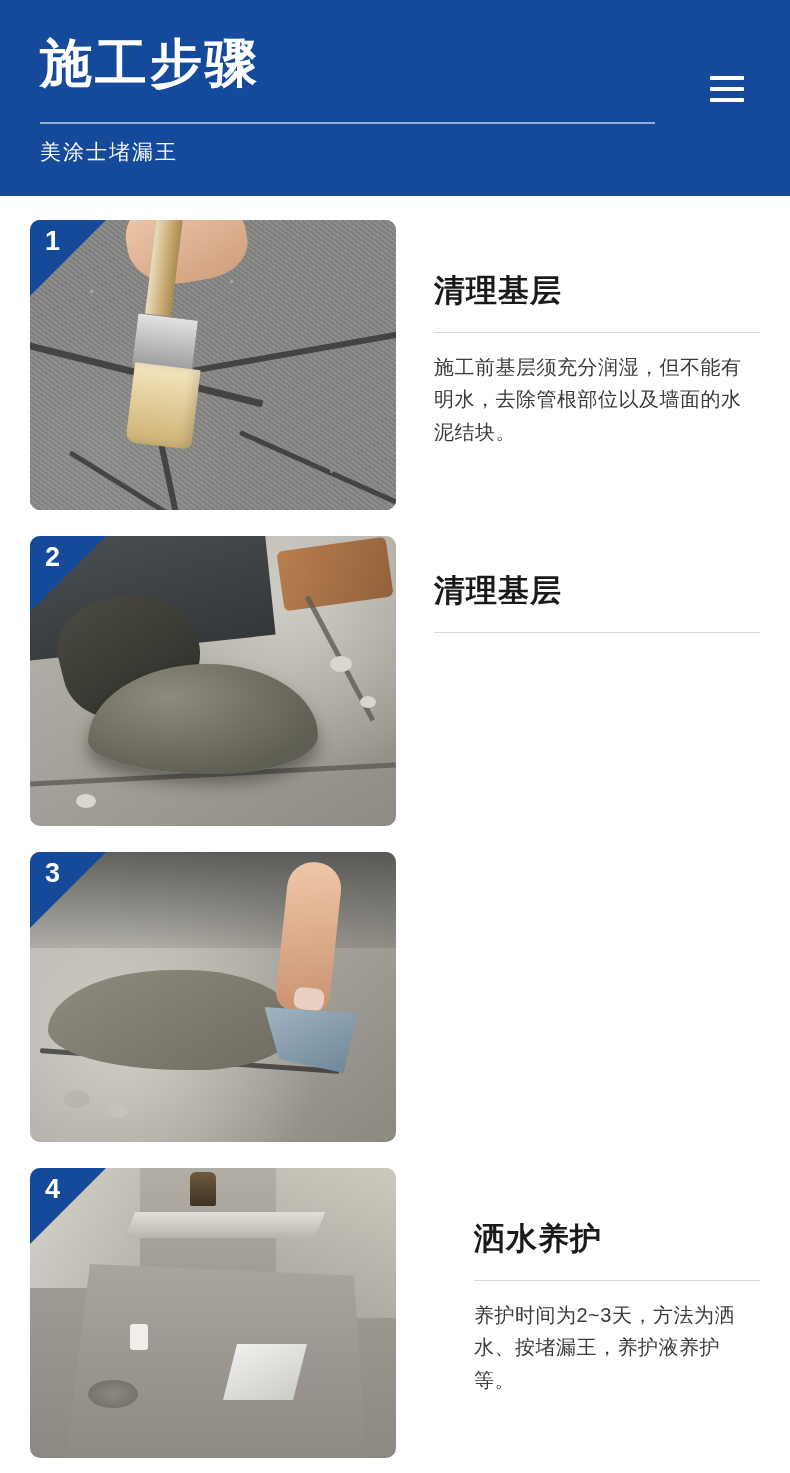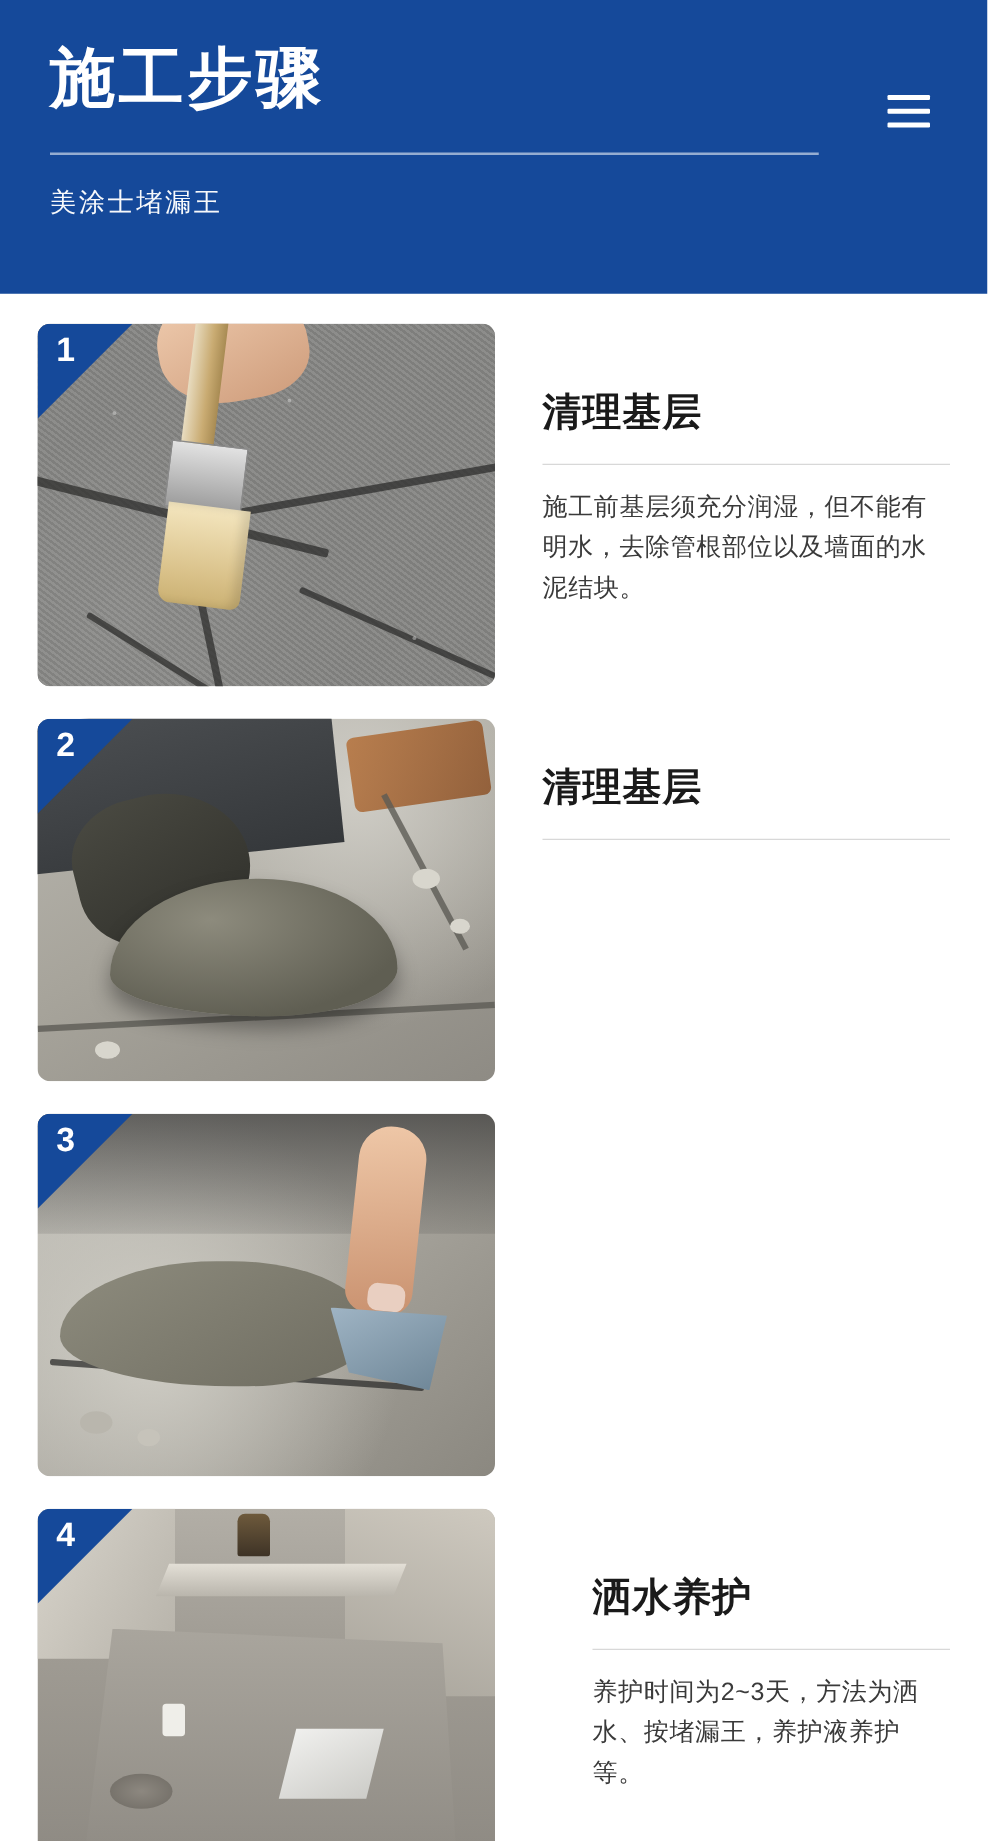--- a/index.html
+++ b/index.html
@@ -8,42 +8,42 @@
     width: 790px;
     height: 1473px;
     background: #ffffff;
     font-family: "Liberation Sans", sans-serif;
     overflow: hidden;
   }
 
   
   .header {
     position: relative;
-    height: 235px;
+    height: 196px;
     background: #15499a;
     padding: 34px 40px 0 40px;
   }
   .header-title {
     color: #ffffff;
     font-size: 52px;
     font-weight: bold;
     letter-spacing: 3px;
     line-height: 1.15;
   }
   .header-rule {
     width: 615px;
     height: 2px;
     background: rgba(255,255,255,0.55);
     margin-top: 28px;
   }
   .header-sub {
     color: #ffffff;
     font-size: 21px;
     letter-spacing: 2px;
-    margin-top: 24px;
+    margin-top: 14px;
     opacity: 0.97;
   }
   .menu-btn {
     position: absolute;
     right: 46px;
     top: 76px;
     width: 34px;
     height: 26px;
     display: flex;
     flex-direction: column;

